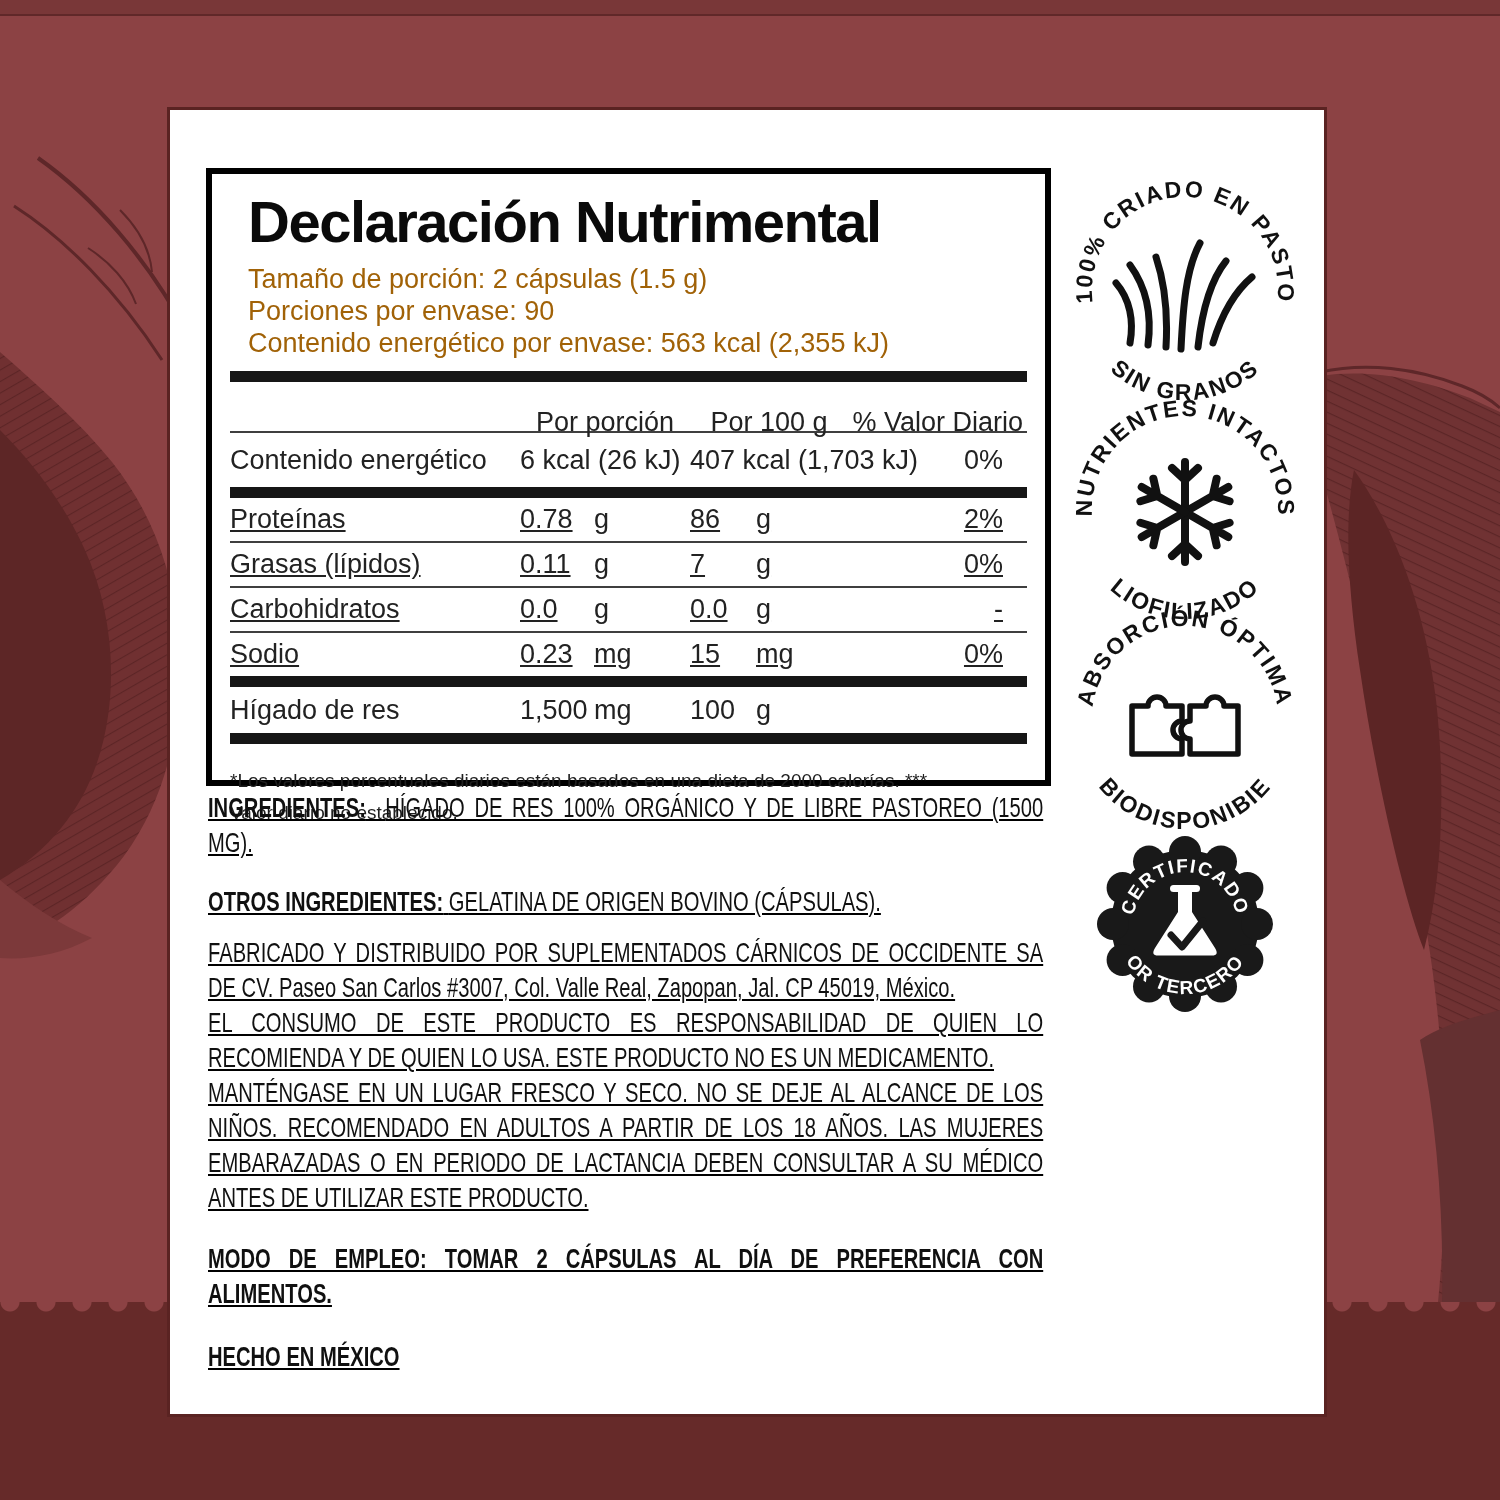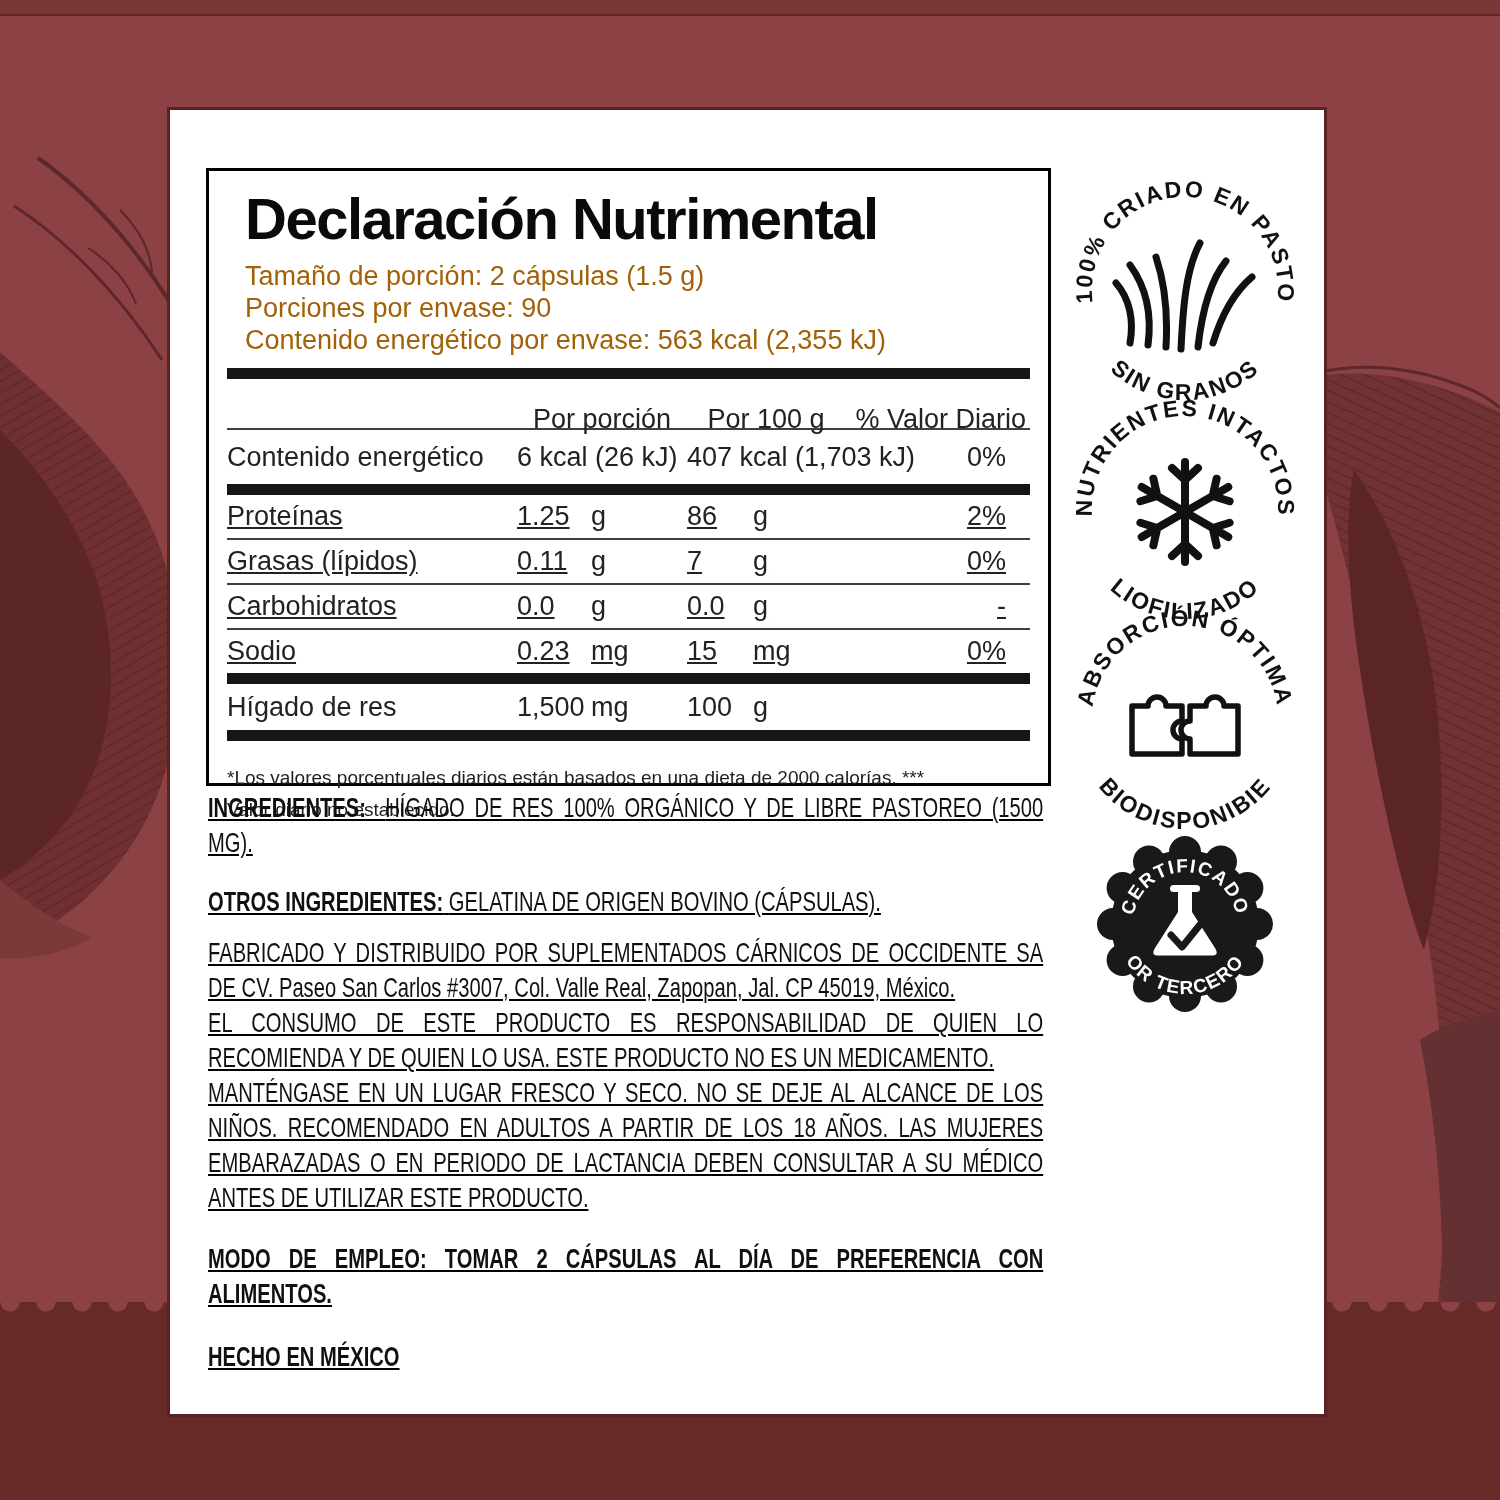--- a/index.html
+++ b/index.html
@@ -15,21 +15,21 @@
   .bottom-band{position:absolute;left:0;top:1302px;width:1500px;height:198px;background:#662a29;z-index:2;}
   .bottom-band::before{content:"";position:absolute;left:0;top:0;width:100%;height:20px;
      background-image:radial-gradient(circle at 10px 0px,#8c4244 9px,rgba(0,0,0,0) 10px);
      background-size:36px 20px;background-repeat:repeat-x;}
 
   
   .card{position:absolute;left:167px;top:107px;width:1160px;height:1310px;background:#ffffff;
         border:3px solid #5a2322;box-sizing:border-box;z-index:3;}
 
   
-  .nf-box{position:absolute;left:36px;top:58px;width:845px;height:618px;border:3px solid #000000;
+  .nf-box{position:absolute;left:36px;top:58px;width:845px;height:618px;border:6px solid #000000;
           box-sizing:border-box;padding:12px 18px 0 18px;background:#fff;}
   .nf-title{font-size:58px;font-weight:bold;letter-spacing:-1.5px;color:#0a0a0a;margin:2px 0 8px 18px;}
   .nf-serving{margin-left:18px;font-size:27px;line-height:32px;color:#a16207;}
   .bar{height:11px;background:#161616;}
   .bar-top{margin-top:12px;}
   .grid{display:grid;grid-template-columns:290px 74px 96px 66px 92px 1fr;align-items:center;
         font-size:27px;color:#222222;}
   .hdr{height:44px;align-items:end;padding-bottom:5px;}
   .hdr .h{white-space:nowrap;}
   .h-ps{grid-column:2 / span 2;text-align:center;}
@@ -123,21 +123,21 @@
         <div class="cell-name">Contenido energético</div>
         <div class="cell-span2">6 kcal (26 kJ)</div>
         <div class="cell-span4">407 kcal (1,703 kJ)</div>
         <div class="cell-dv">0%</div>
       </div>
 
       <div class="bar"></div>
 
       <div class="grid row-n">
         <div class="cell-name">Proteínas</div>
-        <div>1.25</div>
+        <div>0.78</div>
         <div>g</div>
         <div>86</div>
         <div>g</div>
         <div class="cell-dv">2%</div>
       </div>
       <div class="sep"></div>
 
       <div class="grid row-n">
         <div class="cell-name">Grasas (lípidos)</div>
         <div>0.11</div>

